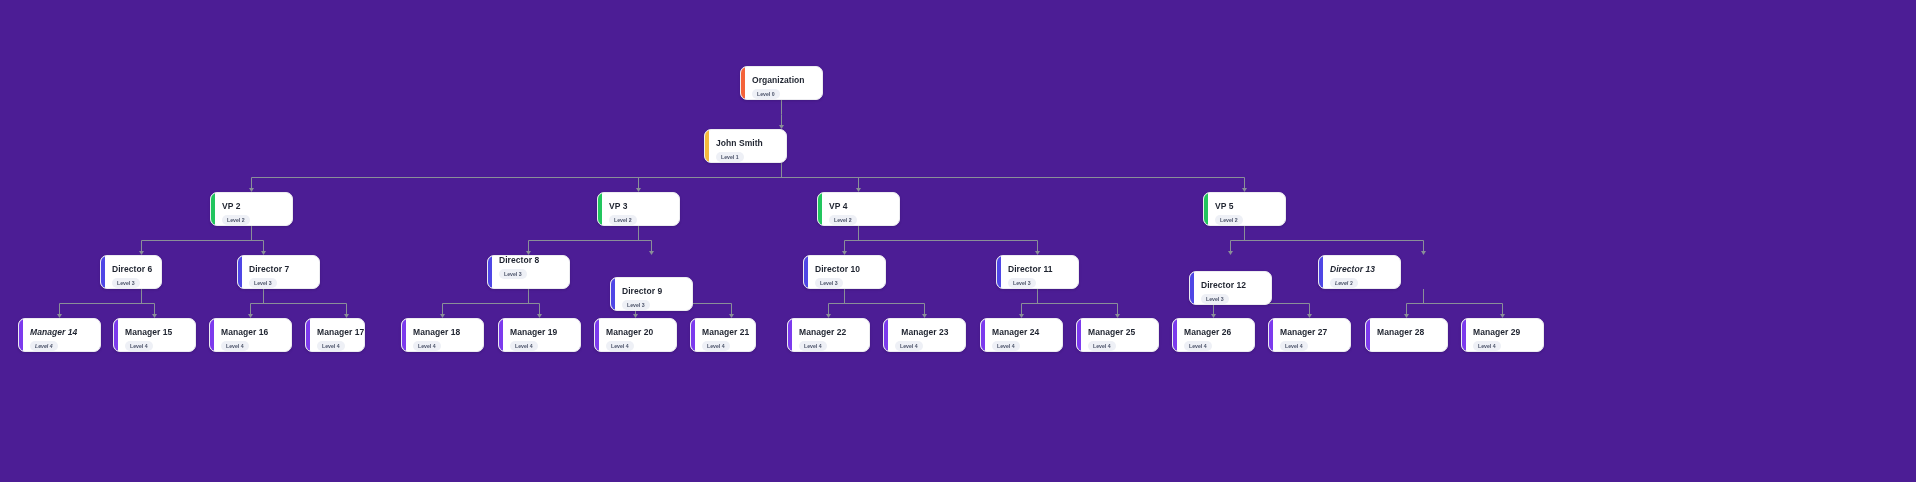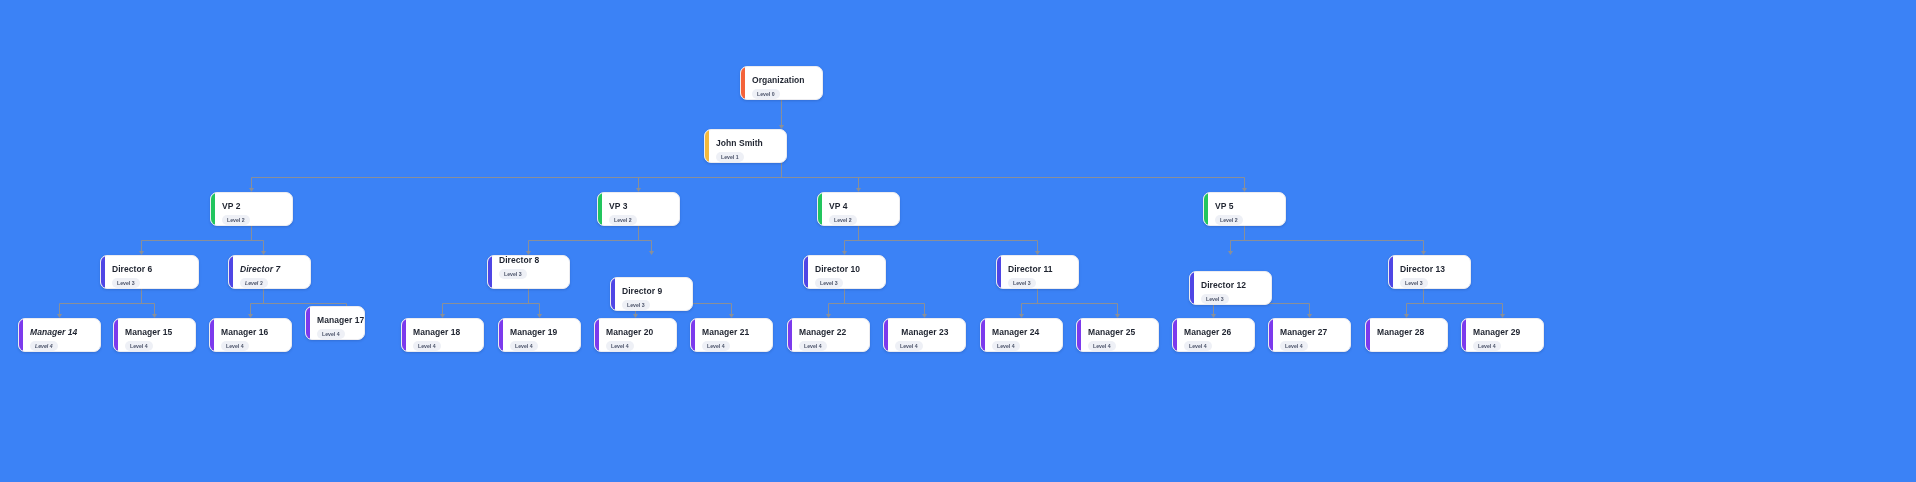--- a/index.html
+++ b/index.html
@@ -7,21 +7,21 @@
     width: 1916px;
     height: 482px;
     background: #ffffff;
     font-family: "Liberation Sans", sans-serif;
     overflow: hidden;
   }
   #chart-canvas {
     position: relative;
     width: 1916px;
     height: 482px;
-    background: #3b82f6;
+    background: #4c1d95;
   }
   #edge-layer {
     position: absolute;
     left: 0; top: 0;
     width: 1916px;
     height: 482px;
     pointer-events: none;
   }
   #node-layer {
     position: absolute;
@@ -185,26 +185,26 @@
       <div class="node" style="left: 817px; top: 192px; width: 83px; height: 34px;">
         <span class="accent" style="background: rgb(34, 197, 94);"></span>
         <div class="node-title">VP 4</div>
         <span class="node-badge">Level 2</span>
       </div>
       <div class="node" style="left: 1203px; top: 192px; width: 83px; height: 34px;">
         <span class="accent" style="background: rgb(34, 197, 94);"></span>
         <div class="node-title">VP 5</div>
         <span class="node-badge">Level 2</span>
       </div>
-      <div class="node" style="left: 100px; top: 255px; width: 99px; height: 34px;">
+      <div class="node" style="left: 100px; top: 255px; width: 62px; height: 34px;">
         <span class="accent" style="background: rgb(79, 70, 229);"></span>
         <div class="node-title">Director 6</div>
         <span class="node-badge">Level 3</span>
       </div>
-      <div class="node" style="left: 228px; top: 255px; width: 83px; height: 34px; font-style: italic;">
+      <div class="node" style="left: 237px; top: 255px; width: 83px; height: 34px;">
         <span class="accent" style="background: rgb(79, 70, 229);"></span>
         <div class="node-title">Director 7</div>
         <span class="node-badge">Level 3</span>
       </div>
       <div class="node" style="left: 487px; top: 255px; width: 83px; height: 34px; justify-content: flex-end;">
         <span class="accent" style="background: rgb(79, 70, 229);"></span>
         <div class="node-title">Director 8</div>
         <span class="node-badge">Level 3</span>
       </div>
       <div class="node" style="left: 610px; top: 255px; width: 83px; height: 34px; margin-top: 22px;">
@@ -220,61 +220,61 @@
       <div class="node" style="left: 996px; top: 255px; width: 83px; height: 34px;">
         <span class="accent" style="background: rgb(79, 70, 229);"></span>
         <div class="node-title">Director 11</div>
         <span class="node-badge">Level 3</span>
       </div>
       <div class="node" style="left: 1189px; top: 255px; width: 83px; height: 34px; margin-top: 16px;">
         <span class="accent" style="background: rgb(79, 70, 229);"></span>
         <div class="node-title">Director 12</div>
         <span class="node-badge">Level 3</span>
       </div>
-      <div class="node" style="left: 1388px; top: 255px; width: 83px; height: 34px;">
+      <div class="node" style="left: 1318px; top: 255px; width: 83px; height: 34px; font-style: italic;">
         <span class="accent" style="background: rgb(79, 70, 229);"></span>
         <div class="node-title">Director 13</div>
         <span class="node-badge">Level 3</span>
       </div>
       <div class="node" style="left: 18px; top: 318px; width: 83px; height: 34px; font-style: italic;">
         <span class="accent" style="background: rgb(124, 58, 237);"></span>
         <div class="node-title">Manager 14</div>
         <span class="node-badge">Level 4</span>
       </div>
       <div class="node" style="left: 113px; top: 318px; width: 83px; height: 34px;">
         <span class="accent" style="background: rgb(124, 58, 237);"></span>
         <div class="node-title">Manager 15</div>
         <span class="node-badge">Level 4</span>
       </div>
       <div class="node" style="left: 209px; top: 318px; width: 83px; height: 34px;">
         <span class="accent" style="background: rgb(124, 58, 237);"></span>
         <div class="node-title">Manager 16</div>
         <span class="node-badge">Level 4</span>
       </div>
-      <div class="node" style="left: 305px; top: 306px; width: 60px; height: 34px;">
+      <div class="node" style="left: 305px; top: 318px; width: 60px; height: 34px;">
         <span class="accent" style="background: rgb(124, 58, 237);"></span>
         <div class="node-title">Manager 17</div>
         <span class="node-badge">Level 4</span>
       </div>
       <div class="node" style="left: 401px; top: 318px; width: 83px; height: 34px;">
         <span class="accent" style="background: rgb(124, 58, 237);"></span>
         <div class="node-title">Manager 18</div>
         <span class="node-badge">Level 4</span>
       </div>
       <div class="node" style="left: 498px; top: 318px; width: 83px; height: 34px;">
         <span class="accent" style="background: rgb(124, 58, 237);"></span>
         <div class="node-title">Manager 19</div>
         <span class="node-badge">Level 4</span>
       </div>
       <div class="node" style="left: 594px; top: 318px; width: 83px; height: 34px;">
         <span class="accent" style="background: rgb(124, 58, 237);"></span>
         <div class="node-title">Manager 20</div>
         <span class="node-badge">Level 4</span>
       </div>
-      <div class="node" style="left: 690px; top: 318px; width: 83px; height: 34px;">
+      <div class="node" style="left: 690px; top: 318px; width: 66px; height: 34px;">
         <span class="accent" style="background: rgb(124, 58, 237);"></span>
         <div class="node-title">Manager 21</div>
         <span class="node-badge">Level 4</span>
       </div>
       <div class="node" style="left: 787px; top: 318px; width: 83px; height: 34px;">
         <span class="accent" style="background: rgb(124, 58, 237);"></span>
         <div class="node-title">Manager 22</div>
         <span class="node-badge">Level 4</span>
       </div>
       <div class="node" style="left: 883px; top: 318px; width: 83px; height: 34px; text-align: center;">

